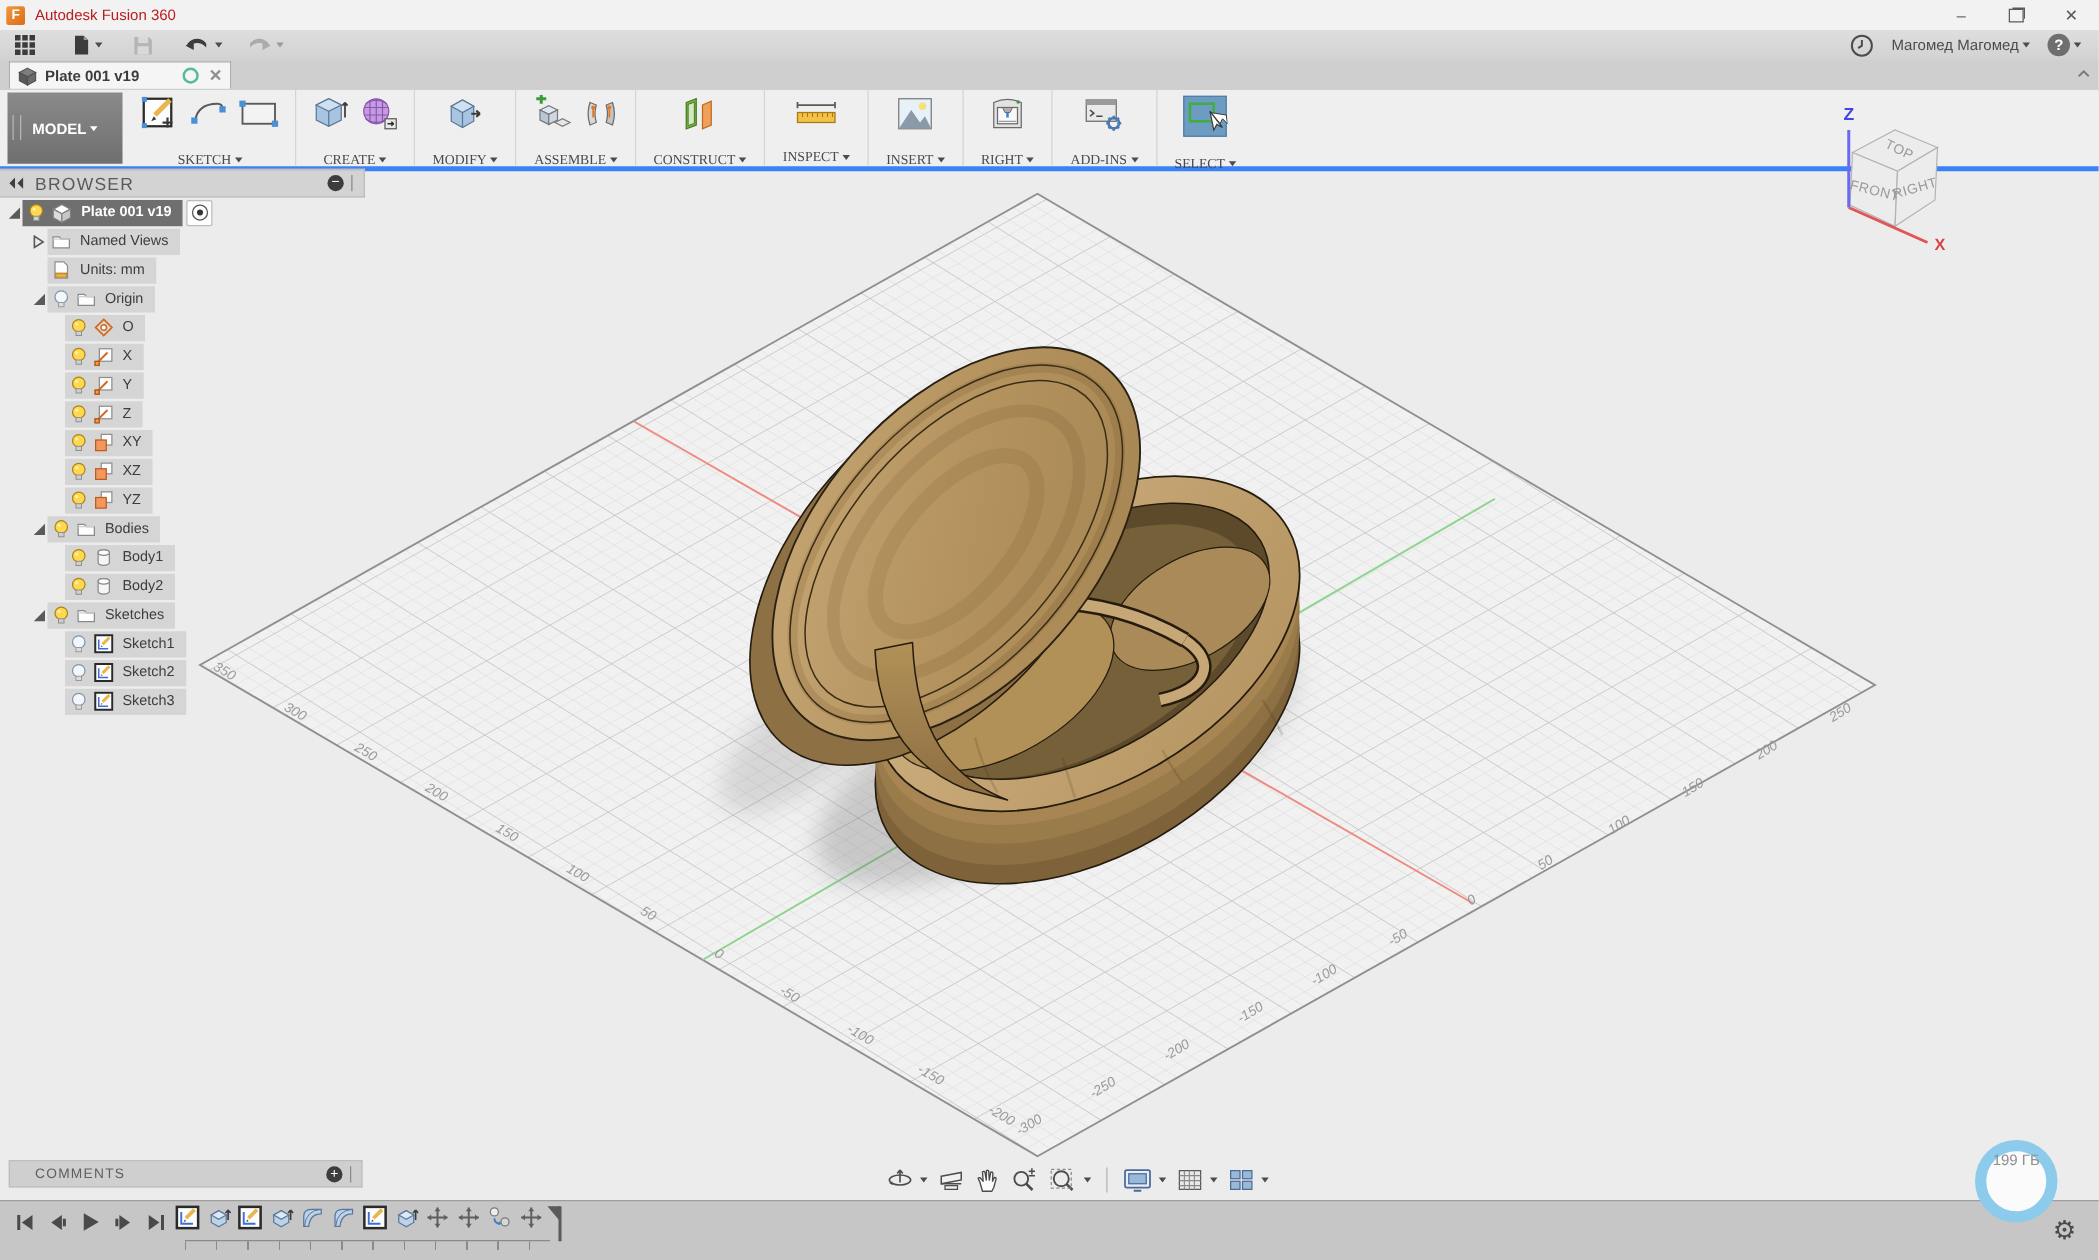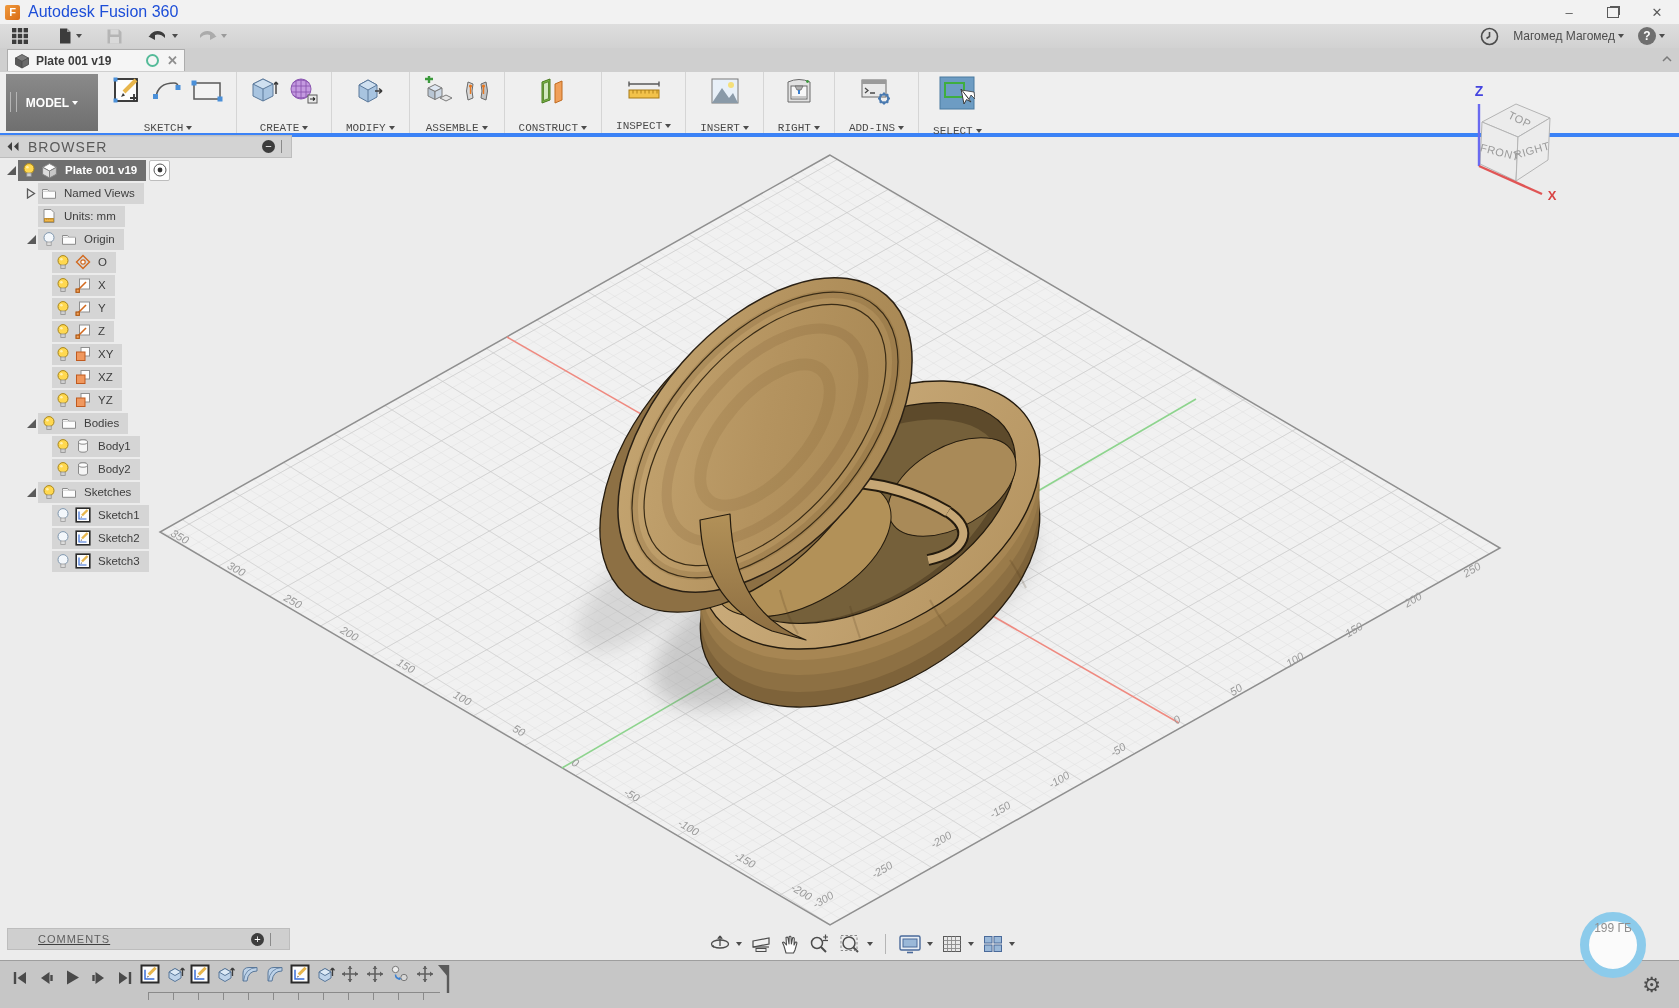--- a/index.html
+++ b/index.html
@@ -2,21 +2,21 @@
 <html><head>
 <meta charset="utf-8">
 <style>
   html,body{margin:0;padding:0;}
   body{width:1679px;height:1008px;position:relative;overflow:hidden;
        font-family:"Liberation Sans",sans-serif;background:#ececec;font-size:12px;color:#3f3f3f;}
   
   #titlebar{position:absolute;left:0;top:0;width:1679px;height:24px;background:#f2f2f2;display:flex;align-items:center;}
   #applogo{width:15px;height:15px;margin-left:5px;background:linear-gradient(135deg,#f09a3c,#d96c17);color:#fff;
            font-weight:bold;font-size:11px;text-align:center;line-height:15px;border-radius:2px;}
-  #apptitle{margin-left:8px;color:#1d4ed8;font-size:16px;}
+  #apptitle{margin-left:8px;color:#b91c1c;font-size:12px;}
   .wbtn{width:44px;height:24px;display:flex;align-items:center;justify-content:center;color:#5a5a5a;font-size:13px;}
   #winctrl{margin-left:auto;display:flex;}
   .restore-glyph{width:10px;height:9px;border:1px solid #5a5a5a;box-shadow:2px -2px 0 -1px #5a5a5a;}
   #appbar{position:absolute;left:0;top:24px;width:1679px;height:24px;background:linear-gradient(#dedede,#d2d2d2);
           display:flex;align-items:center;}
   .qat{display:flex;align-items:center;gap:2px;height:24px;padding:0 6px;}
   .qatbtn{display:flex;align-items:center;height:22px;padding:0 5px;}
   .caret{width:0;height:0;border-left:3.5px solid transparent;border-right:3.5px solid transparent;border-top:4px solid #4c4c4c;margin-left:3px;}
   .caret.dim{border-top-color:#9a9a9a;}
   #userarea{margin-left:auto;display:flex;align-items:center;gap:14px;padding-right:14px;color:#4c4c4c;}
@@ -36,21 +36,21 @@
           display:flex;align-items:stretch;}
   #modelbtn{width:92px;margin:2px 2px 2px 6px;background:linear-gradient(#8a8a8a,#6f6f6f);color:#fff;
             display:flex;align-items:center;justify-content:center;font-weight:bold;font-size:12px;position:relative;}
   #modelbtn::before{content:"";position:absolute;left:4px;top:18px;height:20px;width:5px;
             border-left:1px solid #b5b5b5;border-right:1px solid #b5b5b5;}
   #modelbtn .caret{border-top-color:#fff;}
   .rgroup{display:flex;flex-direction:column;align-items:center;justify-content:space-between;
           border-right:1px solid #d5d5d5;padding:4px 12px 2px;}
   .ricons{display:flex;align-items:center;gap:8px;height:36px;}
   .rlabel{background:none;border:none;display:flex;align-items:center;font-size:11px;color:#4a4a4a;
-          font-family:Liberation Mono, monospace;padding:1px 2px;margin-top:12px;}
+          font-family:Liberation Serif, serif;padding:1px 2px;margin-top:12px;}
   .ribtn{background:none;border:none;padding:0;display:block;}
   
   #viewport{position:absolute;left:0;top:133px;width:1679px;height:827px;}
   .glabel{font-size:11px;font-style:italic;fill:#9b9b9b;text-anchor:middle;}
   
   #viewcube{position:absolute;left:1462px;top:82px;width:110px;height:120px;}
   .vcface{fill:#ececec;stroke:#b4b4b4;stroke-width:1;}
   .vctext{font-size:11px;fill:#9a9a9a;text-anchor:middle;letter-spacing:.5px;}
   
   #browser{position:absolute;left:0;top:135px;width:292px;}
@@ -66,21 +66,21 @@
   .chip{display:flex;align-items:center;background:rgba(211,211,211,.9);height:21px;padding:0 9px 0 3px;gap:4px;}
   .chip .lbl{font-size:11.5px;color:#3d3d3d;padding-left:3px;}
   .chip.sel{background:#6f6f6f;}
   .chip.sel .lbl{color:#fff;font-weight:bold;}
   .radio-chip{display:flex;align-items:center;justify-content:center;background:#fdfdfd;border:1px solid #bdbdbd;
               width:19px;height:19px;border-radius:2px;margin-left:3px;}
   .i16{width:16px;height:16px;display:block;}
   .i18{width:17px;height:17px;display:block;}
   
   #comments{position:absolute;left:7px;top:928px;width:283px;height:22px;background:rgba(206,206,206,.95);
-            border:1px solid #bdbdbd;display:flex;align-items:center;padding:0 16px;box-sizing:border-box;text-decoration:underline;}
+            border:1px solid #bdbdbd;display:flex;align-items:center;padding:0 6px;box-sizing:border-box;}
   #comments .lbl{font-size:11px;color:#5f5f5f;letter-spacing:1px;margin-left:14px;}
   #comment-add{margin-left:auto;width:13px;height:13px;border-radius:50%;background:#3d3d3d;color:#fff;
                font-size:11px;line-height:13px;text-align:center;}
   #comments .grip{width:2px;height:13px;border-left:1px solid #8a8a8a;margin-left:6px;}
   
   #navbar{position:absolute;left:708px;top:931px;height:26px;display:flex;align-items:center;gap:6px;}
   .navbtn{display:flex;align-items:center;gap:2px;padding:1px;}
   .navsep{width:1px;height:20px;background:#b5b5b5;margin:0 5px;}
   
   #storage{position:absolute;left:1580px;top:912px;width:66px;height:66px;border-radius:50%;

